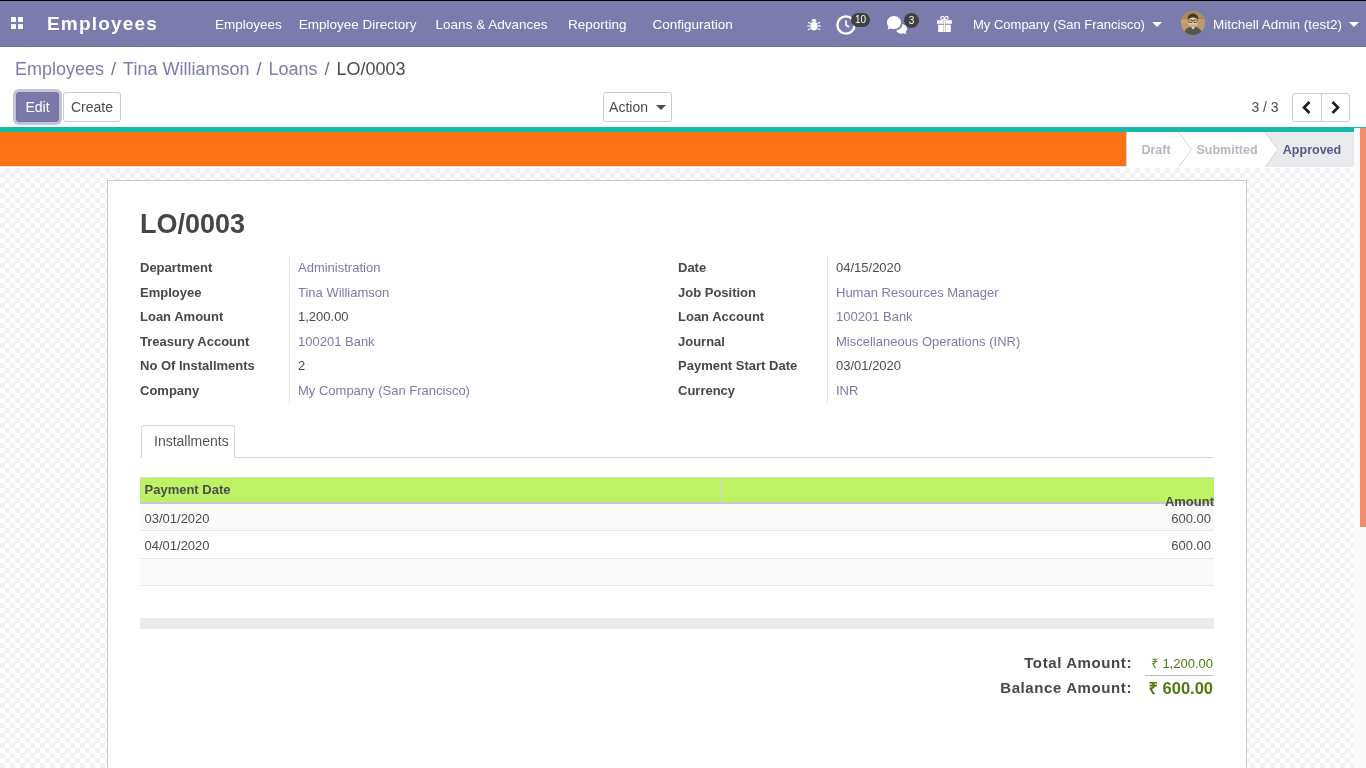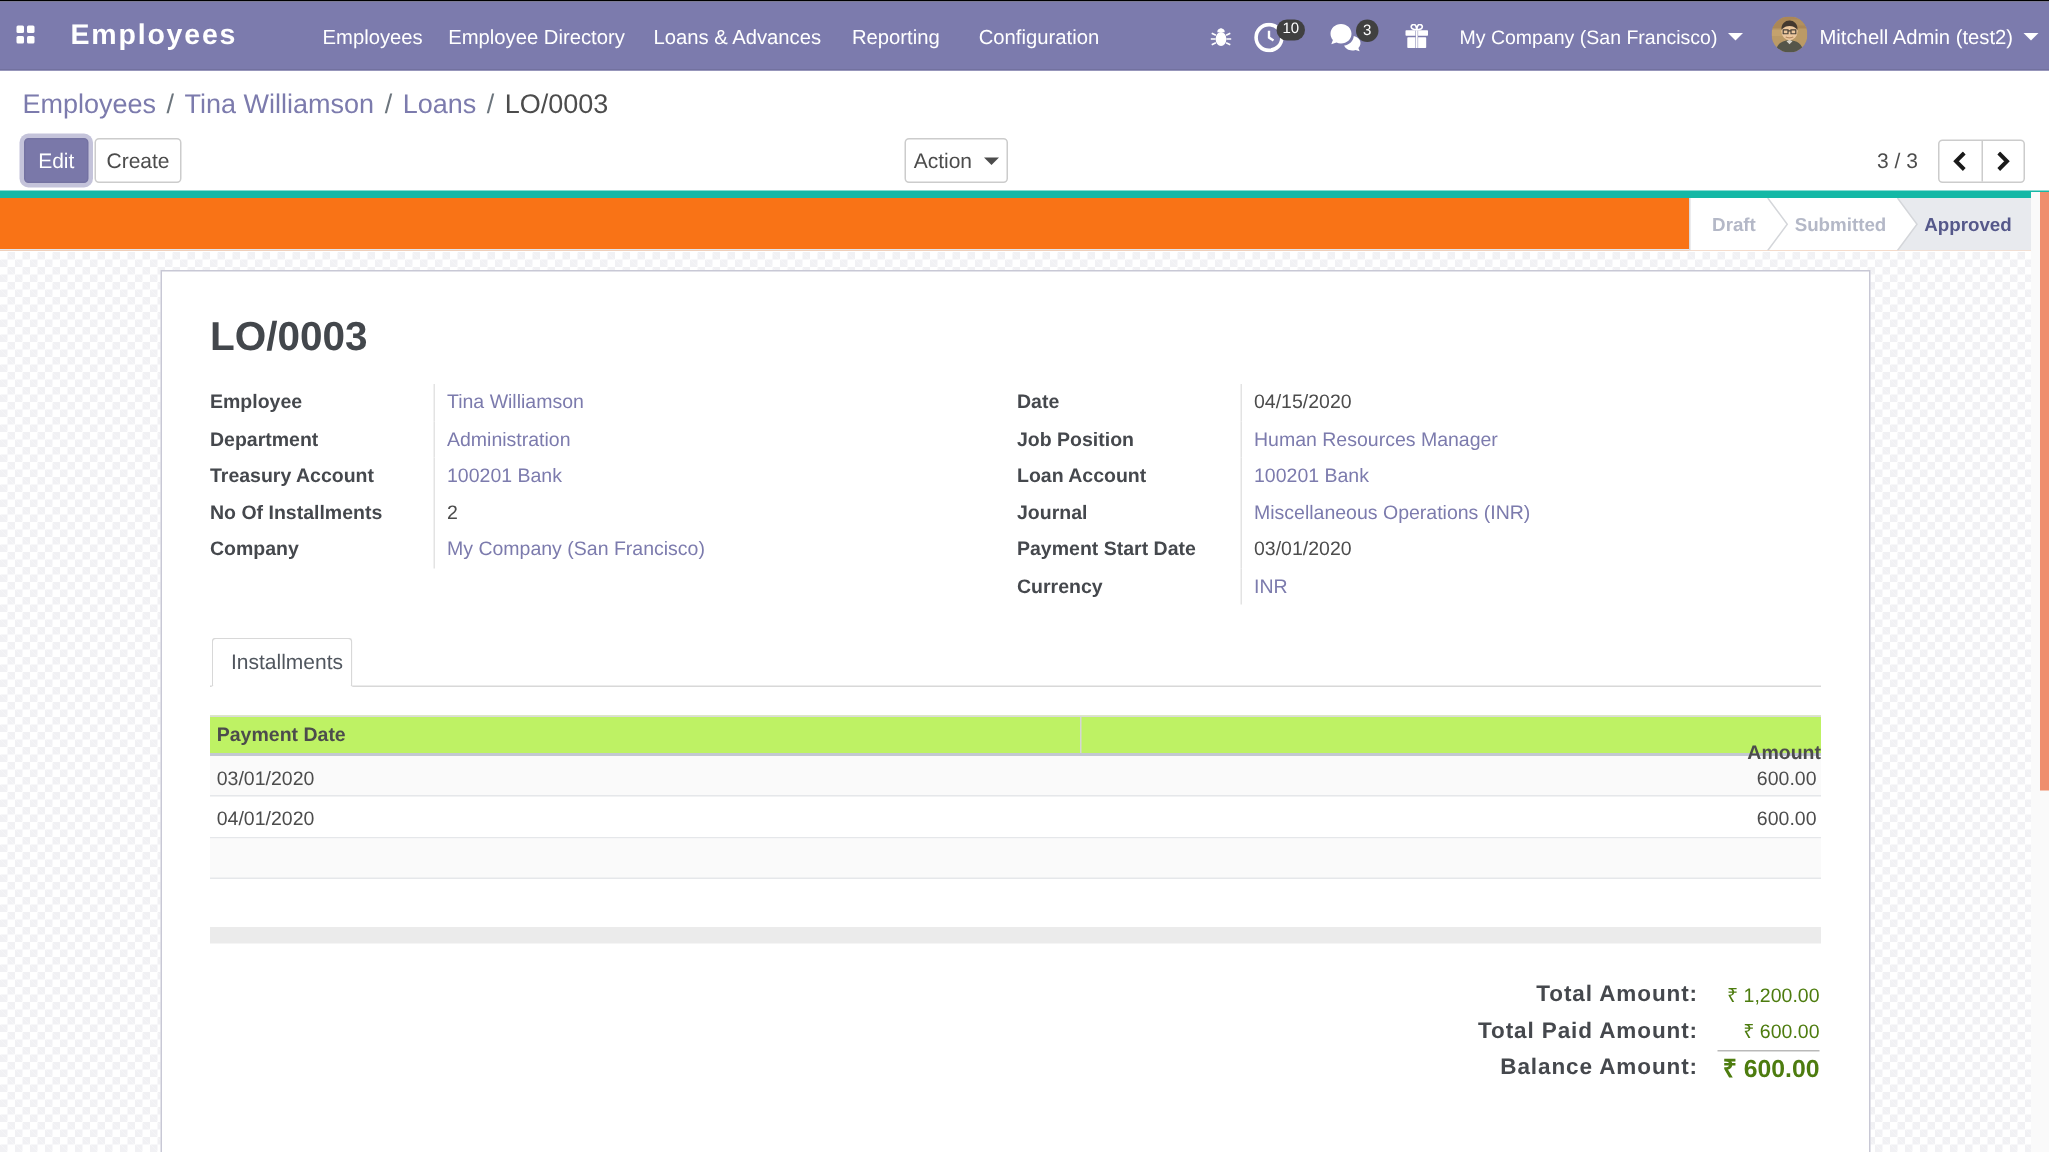--- a/index.html
+++ b/index.html
@@ -102,26 +102,30 @@
 </style>
 </head>
 <body>
 
 <div id="content">
   <div id="sheet">
     <div id="title">LO/0003</div>
     <div id="fgroup">
       <div class="fcol">
         <div class="frow">
+            <div class="flabel">Department</div>
+            <div class="fval"><a>Administration</a></div>
+          </div>
+        <div class="frow">
             <div class="flabel">Employee</div>
             <div class="fval"><a>Tina Williamson</a></div>
           </div>
         <div class="frow">
-            <div class="flabel">Department</div>
-            <div class="fval"><a>Administration</a></div>
+            <div class="flabel">Loan Amount</div>
+            <div class="fval">1,200.00</div>
           </div>
         <div class="frow">
             <div class="flabel">Treasury Account</div>
             <div class="fval"><a>100201 Bank</a></div>
           </div>
         <div class="frow">
             <div class="flabel">No Of Installments</div>
             <div class="fval">2</div>
           </div>
         <div class="frow">
@@ -181,24 +185,20 @@
           <div class="c2"></div>
         </div>
       <div class="lfoot"></div>
     </div>
     <div id="totals">
       <table>
         <tbody>
             <tr>
               <td class="tlabel">Total Amount:</td>
               <td class="tval">₹&nbsp;1,200.00</td>
-            </tr>
-        <tr>
-              <td class="tlabel">Total Paid Amount:</td>
-              <td class="tval">₹&nbsp;600.00</td>
             </tr>
         <tr>
               <td class="tlabel balance-lbl">Balance Amount:</td>
               <td class="tval balance-val">₹&nbsp;600.00</td>
             </tr>
       </tbody>
         </table>
     </div>
   </div>
 </div>

